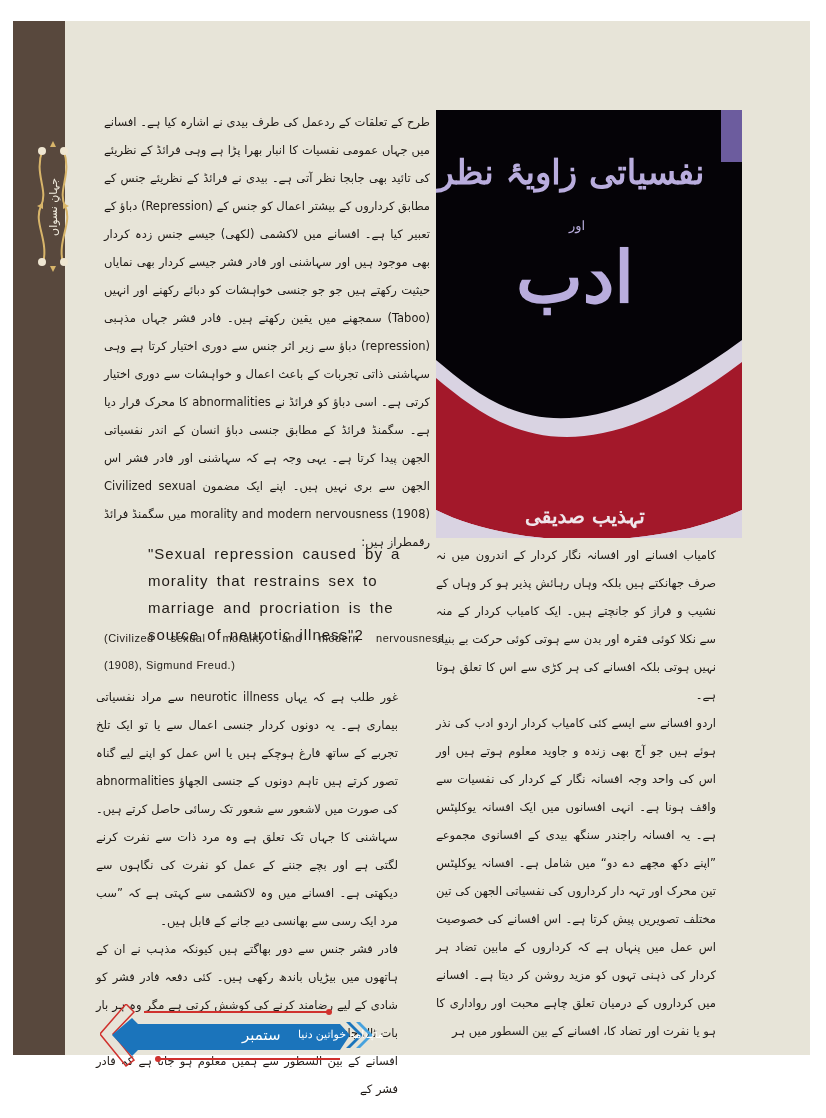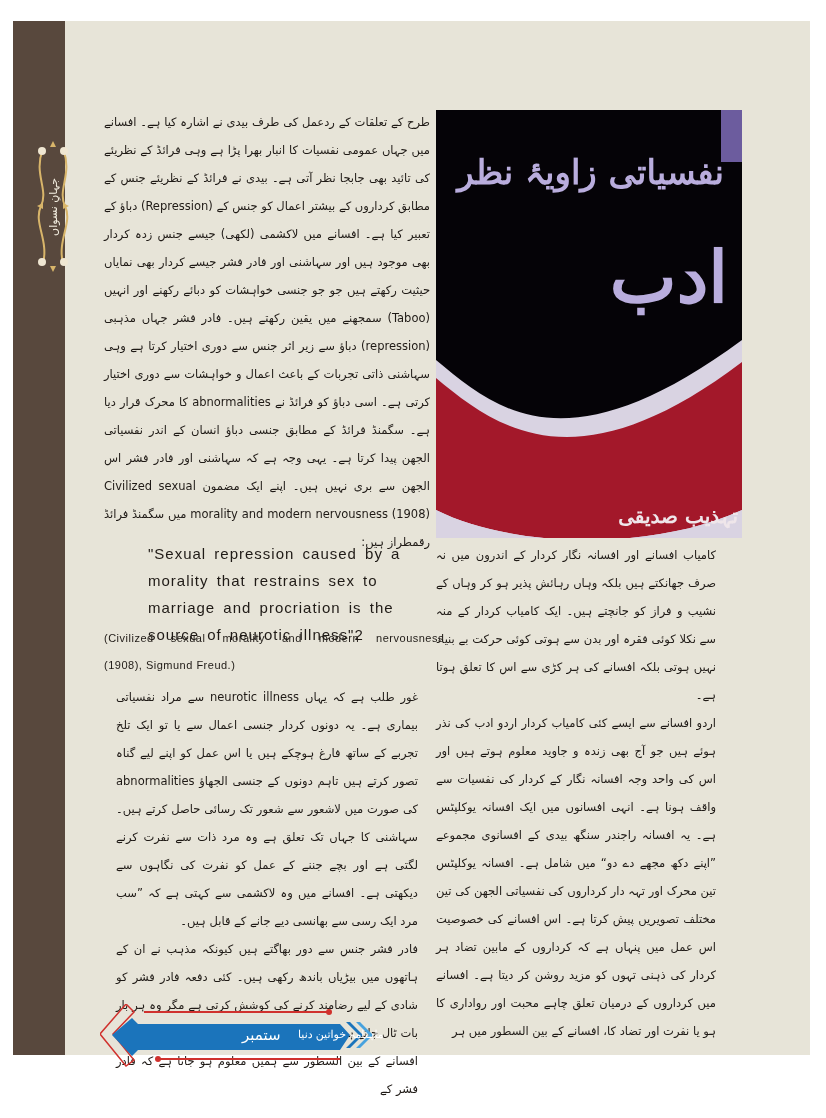--- a/index.html
+++ b/index.html
@@ -39,30 +39,30 @@
     font-family: "Liberation Sans", sans-serif; font-size: 15px;
     letter-spacing: 1px; line-height: 27px; color: #1f1a16; direction: ltr;
     word-spacing: 3px;
   }
   #citation {
     position: absolute; left: 104px; top: 625px; width: 340px;
     font-family: Liberation Sans, sans-serif; font-size: 11px;
     line-height: 27px; color: #1f1a16; direction: ltr; letter-spacing: 0.5px;
   }
   #citation .c1 { text-align: justify; text-align-last: justify; word-spacing: 6px; }
-  #col-left-2 { left: 116px; top: 683px; width: 326px; }
+  #col-left-2 { left: 96px; top: 683px; width: 326px; }
   #col-right { left: 436px; top: 541px; width: 304px; }
 
   .cover {
     position: absolute; left: 436px; top: 110px; width: 306px; height: 428px;
     background: #050307; overflow: hidden;
   }
   .cover svg { position: absolute; left: 0; top: 0; }
   .cover .t {
-    position: absolute; direction: rtl; text-align: right; width: 100%;
+    position: absolute; direction: rtl; text-align: center; width: 100%;
     color: #b9addd; font-family: "DejaVu Serif", serif;
   }
   .cover .t1 { top: 42px; font-size: 34px; font-weight: bold; left: -18px; }
   .cover .t2 { top: 108px; font-size: 13px; left: -12px; }
   .cover .t3 { top: 132px; font-size: 71px; font-weight: bold; left: -14px; line-height: 70px; }
   .cover .t4 { top: 332px; font-size: 16px; color: #efe6ea; left: -4px; }
   .cover .t5 { top: 362px; font-size: 20px; color: #efe6ea; font-weight: bold; left: -4px; margin-top: 32px; }
 
   .footer { position: absolute; left: 100px; top: 1004px; width: 200px; height: 70px; }
   .footer svg { position: absolute; left: 0; top: 0; }
@@ -123,20 +123,21 @@
 
 <div class="cover">
   <svg width="306" height="428" viewBox="0 0 306 428">
     <rect x="0" y="0" width="306" height="428" fill="#050307"></rect>
     <rect x="285" y="0" width="21" height="52" fill="#6c5c9e"></rect>
     <path d="M0 250 C 60 300, 130 360, 306 230 L306 428 L0 428 Z" fill="#d9d3e2"></path>
     <path d="M0 268 C 60 318, 140 378, 306 252 L306 400 C 220 440, 80 440, 0 400 Z" fill="#a3182a"></path>
     <path d="M0 400 C 80 440, 220 440, 306 400 L306 428 L0 428 Z" fill="#d9d3e2"></path>
   </svg>
   <div class="t t1">نفسیاتی زاویۂ نظر</div>
+  <div class="t t2">اور</div>
   <div class="t t3">ادب</div>
   <div class="t t5">تہذیب صدیقی</div>
 </div>
 
 <div class="col" id="col-right">
   <p class="indent">کامیاب افسانے اور افسانہ نگار کردار کے اندرون میں نہ صرف جھانکتے ہیں بلکہ وہاں رہائش پذیر ہو کر وہاں کے نشیب و فراز کو جانچتے ہیں۔ ایک کامیاب کردار کے منہ سے نکلا کوئی فقرہ اور بدن سے ہوتی کوئی حرکت بے بنیاد نہیں ہوتی بلکہ افسانے کی ہر کڑی سے اس کا تعلق ہوتا ہے۔</p>
   <p class="indent">اردو افسانے سے ایسے کئی کامیاب کردار اردو ادب کی نذر ہوئے ہیں جو آج بھی زندہ و جاوید معلوم ہوتے ہیں اور اس کی واحد وجہ افسانہ نگار کے کردار کی نفسیات سے واقف ہونا ہے۔ انہی افسانوں میں ایک افسانہ یوکلپٹس ہے۔ یہ افسانہ راجندر سنگھ بیدی کے افسانوی مجموعے ”اپنے دکھ مجھے دے دو“ میں شامل ہے۔ افسانہ یوکلپٹس تین محرک اور تہہ دار کرداروں کی نفسیاتی الجھن کی تین مختلف تصویریں پیش کرتا ہے۔ اس افسانے کی خصوصیت اس عمل میں پنہاں ہے کہ کرداروں کے مابین تضاد ہر کردار کی ذہنی تہوں کو مزید روشن کر دیتا ہے۔ افسانے میں کرداروں کے درمیان تعلق چاہے محبت اور رواداری کا ہو یا نفرت اور تضاد کا، افسانے کے بین السطور میں ہر</p>
 </div>
 
 <div class="footer">

